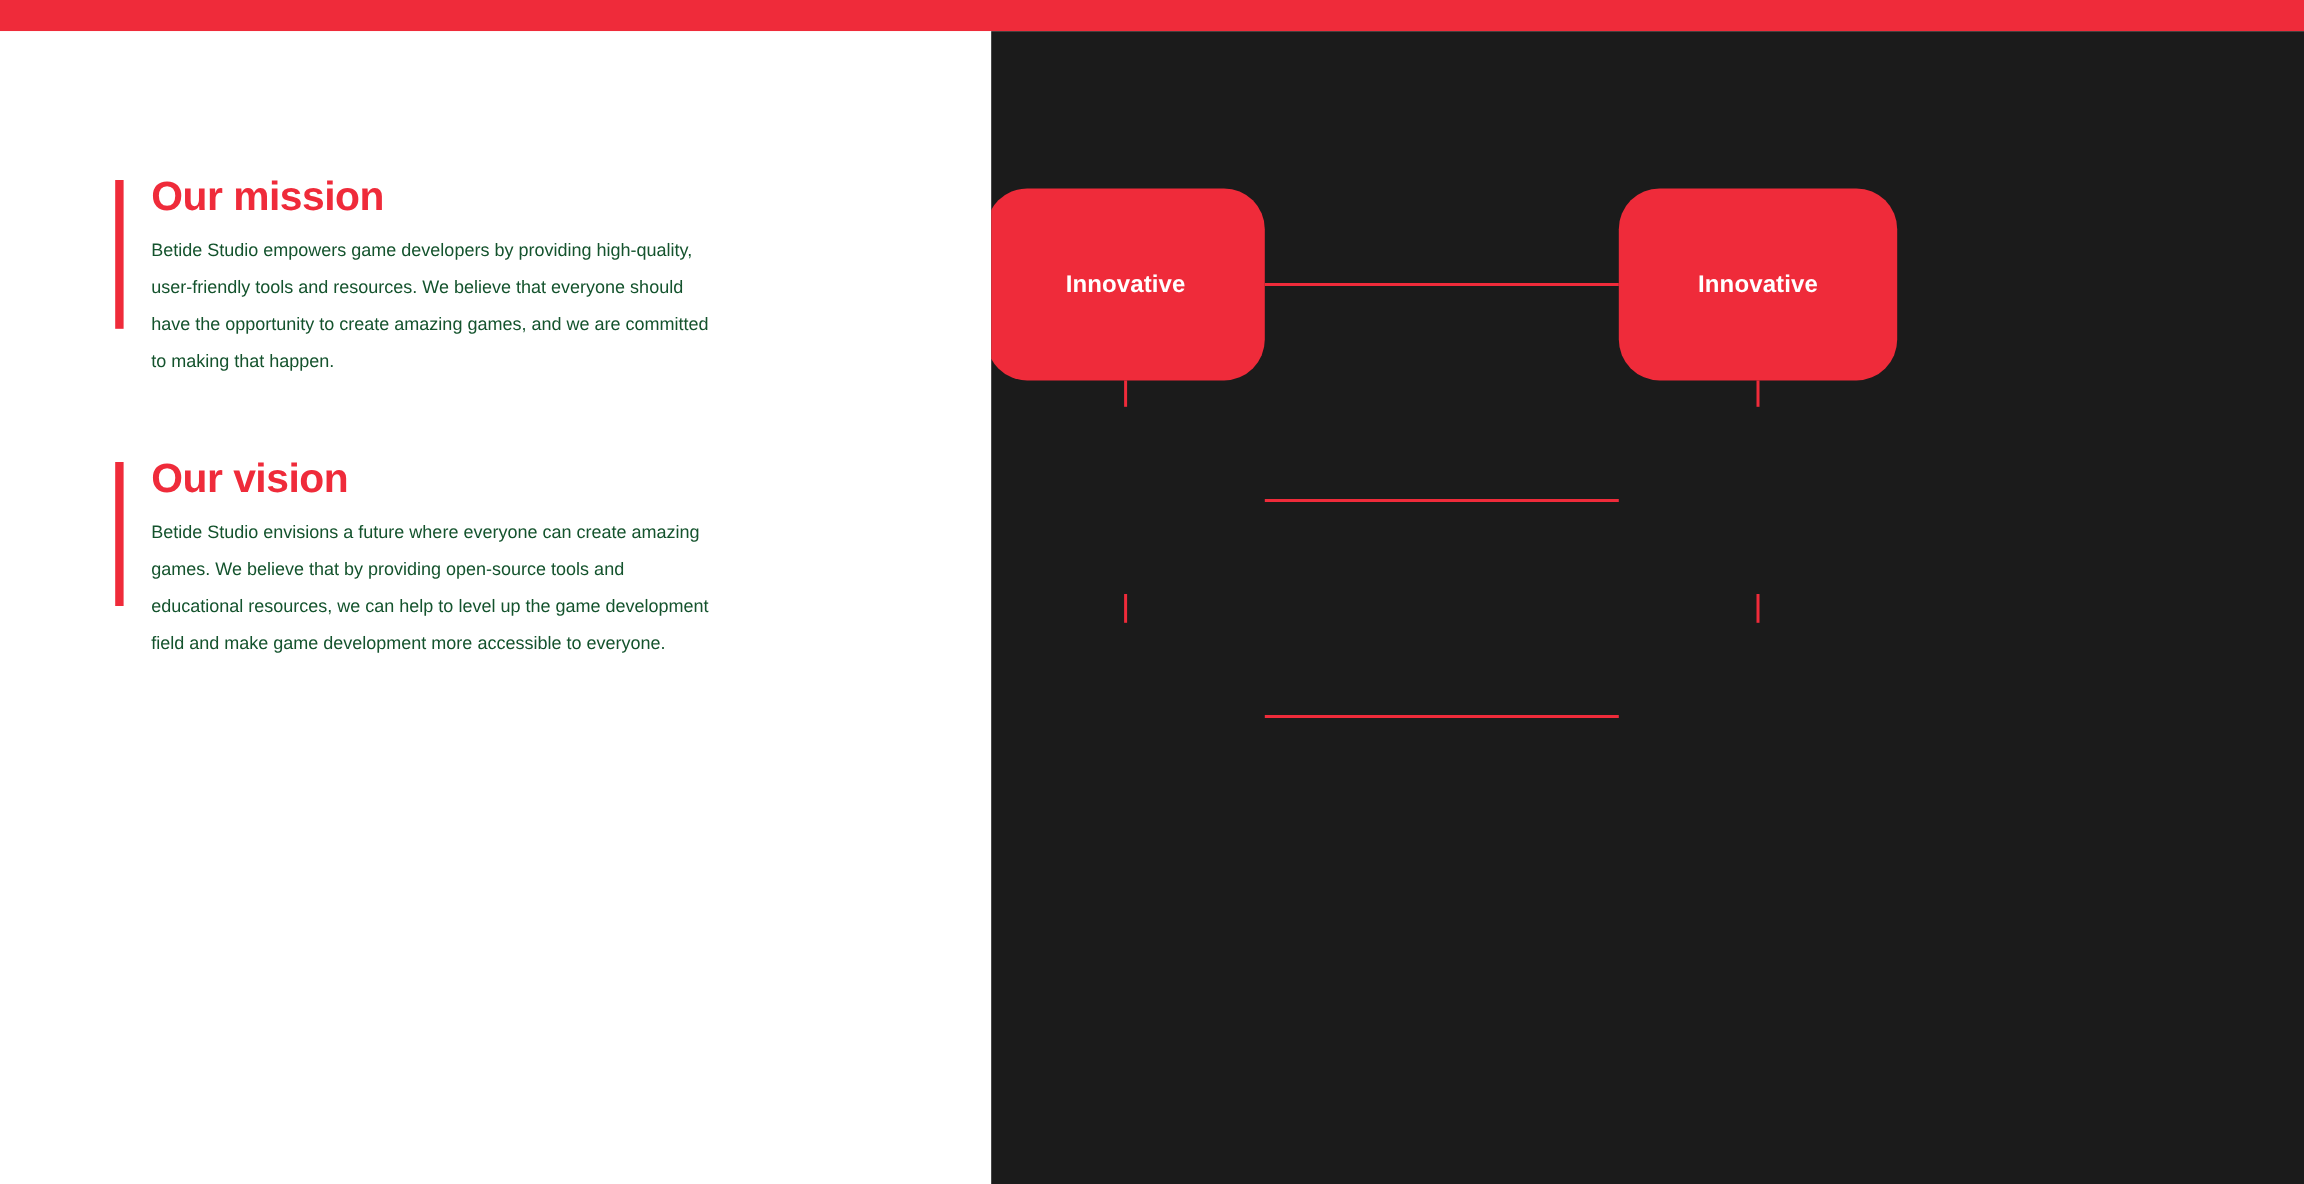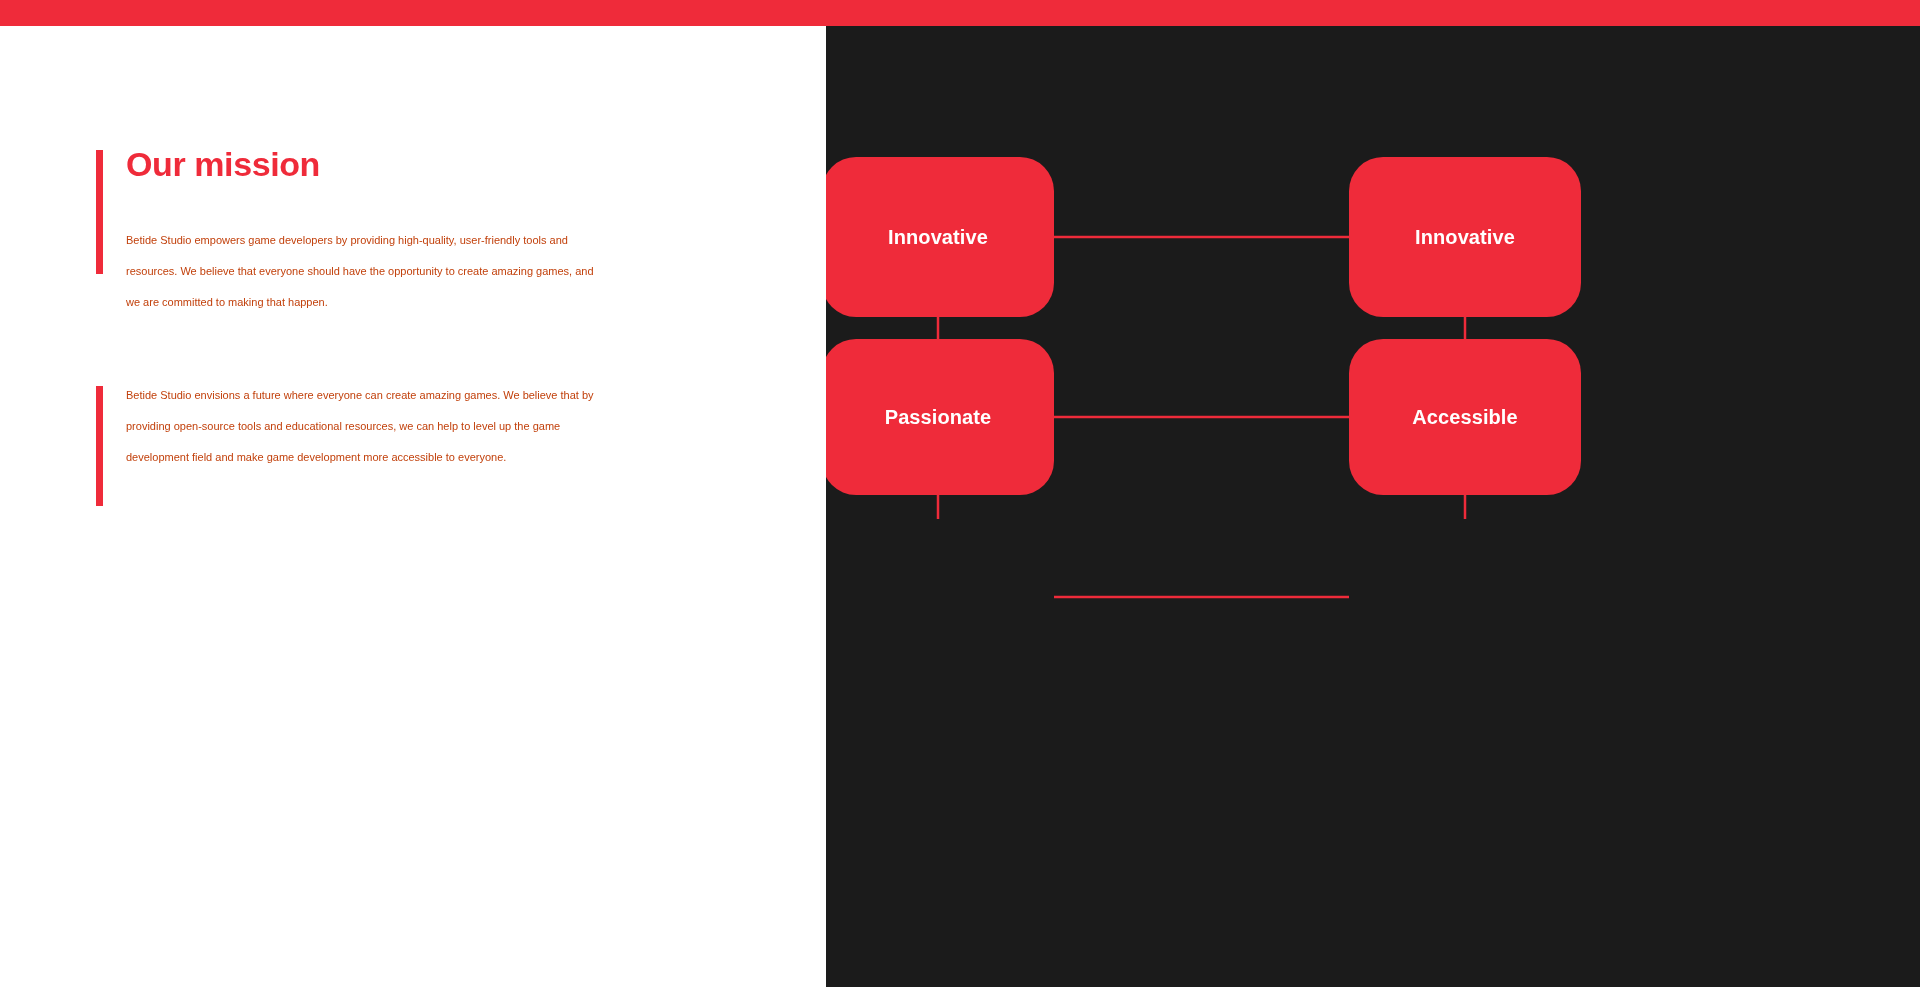--- a/index.html
+++ b/index.html
@@ -62,24 +62,24 @@
     margin-left: 30px;
     font-size: 34px;
     font-weight: 700;
     color: #ef2b3a;
     letter-spacing: -0.4px;
     line-height: 1.2;
   }
 
   .section-body {
     margin-left: 30px;
-    margin-top: 40px;
-    font-size: 11px;
+    margin-top: 8px;
+    font-size: 15px;
     line-height: 31px;
-    color: #c2410c;
+    color: #14532d;
     max-width: 470px;
   }
 
   
   .right-panel {
     position: absolute;
     top: 26px; left: 826px;
     width: 1094px;
     height: 961px;
     background: #1b1b1b;
@@ -139,20 +139,21 @@
     <div class="content-stack">
 
       <div class="section section-mission">
         <div class="accent-rule"></div>
         <div class="section-heading">Our mission</div>
         <div class="section-body">Betide Studio empowers game developers by providing high-quality, user-friendly tools and resources. We believe that everyone should have the opportunity to create amazing games, and we are committed to making that happen.</div>
       </div>
 
       <div class="section section-vision">
         <div class="accent-rule"></div>
+        <div class="section-heading">Our vision</div>
         <div class="section-body">Betide Studio envisions a future where everyone can create amazing games. We believe that by providing open-source tools and educational resources, we can help to level up the game development field and make game development more accessible to everyone.</div>
       </div>
 
     </div>
   </div>
 
   <div class="right-panel">
     <div class="diagram">
 
       <svg class="edges" viewBox="0 0 1094 961">
@@ -169,22 +170,20 @@
 
         <line x1="639" y1="469" x2="639" y2="493" stroke="#ef2b3a" stroke-width="2.5"></line>
 
         <line x1="228" y1="571" x2="523" y2="571" stroke="#ef2b3a" stroke-width="2.5"></line>
       </svg>
 
       <div class="node node-col-l node-row-1">Innovative</div>
 
       <div class="node node-col-r node-row-1">Innovative</div>
 
-      <div class="node node-col-l node-row-2">Passionate</div>
 
-      <div class="node node-col-r node-row-2">Accessible</div>
 
 
 
     </div>
   </div>
 
 </div>
 
 </body></html>

